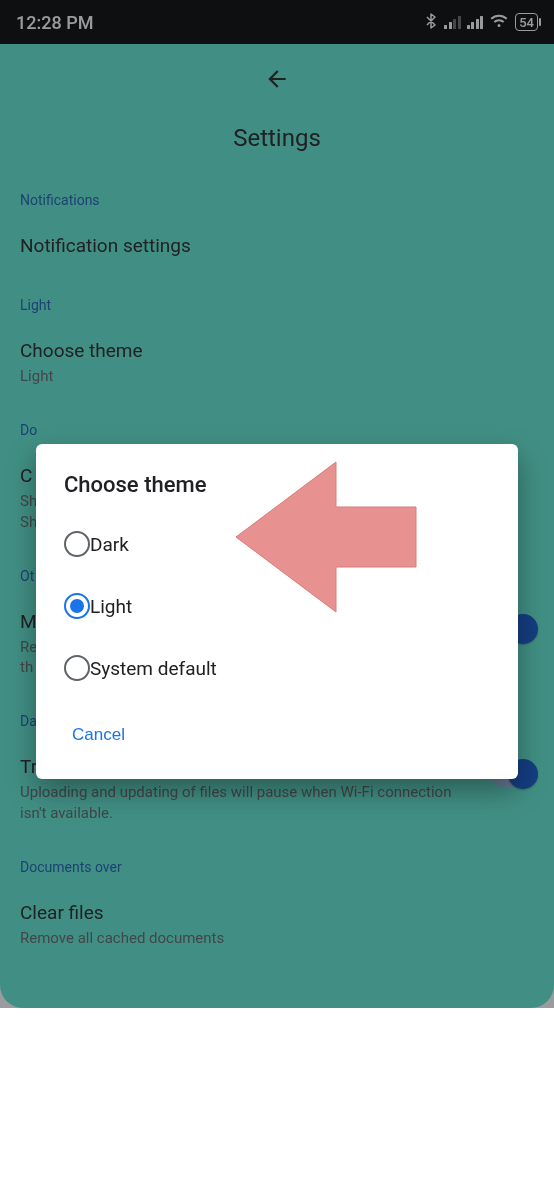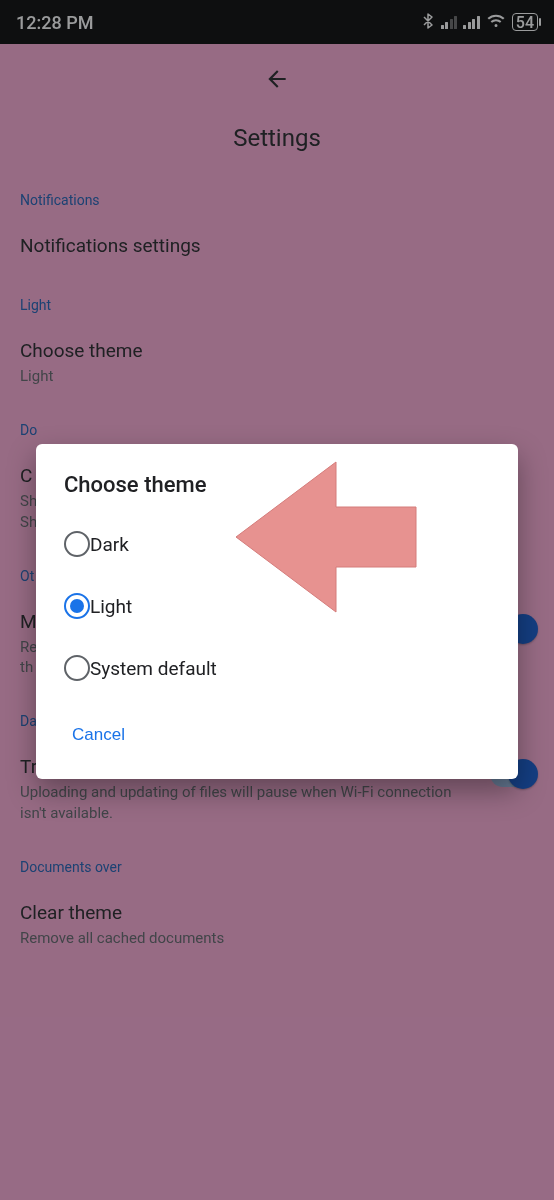--- a/index.html
+++ b/index.html
@@ -1,21 +1,21 @@
 <!DOCTYPE html>
 <html><head>
 <meta charset="utf-8">
 <style>
   * { box-sizing: border-box; margin: 0; padding: 0; }
   html, body { width: 554px; height: 1200px; overflow: hidden; font-family: Roboto, -apple-system, Arial, sans-serif; background: #fff; }
-  .screen { position: relative; width: 554px; height: 1200px; background: #f9a8d4; color: #202124; }
+  .screen { position: relative; width: 554px; height: 1008px; background: #5eead4; color: #202124; border-radius: 23px; }
   
   .status-bar { height: 44px; display: flex; align-items: center; justify-content: space-between; padding: 0 16px; font-size: 18px; font-weight: 500; color: #fff; background: #000; }
   .status-right { display: flex; align-items: center; gap: 6px; }
-  .battery-box { border: 1.5px solid #fff; border-radius: 4px; padding: 0 3px; font-size: 16px; display: flex; align-items: center; height: 18px; position: relative; }
+  .battery-box { border: 1.5px solid #fff; border-radius: 4px; padding: 0 3px; font-size: 13px; display: flex; align-items: center; height: 18px; position: relative; }
   .battery-box::after { content:""; position:absolute; right:-4px; top:50%; transform:translateY(-50%); width:2px; height:8px; background:#fff; border-radius:1px; }
   
   .app-header { display: flex; align-items: center; gap: 28px; padding: 22px 16px; flex-direction: column; }
   .app-header .title { font-size: 24px; color: #202124; }
   
   .section-label { color: #1a5db4; font-size: 14px; font-weight: 400; padding: 18px 20px 8px; }
   .row { padding: 18px 20px; }
   .row-title { font-size: 19px; color: #202124; margin-bottom: 4px; }
   .row-sub { font-size: 15px; color: #5f6368; line-height: 1.35; }
   .row-with-toggle { display: flex; align-items: flex-start; gap: 16px; }
@@ -81,21 +81,21 @@
     <span>
       <svg width="26" height="26" viewBox="0 0 24 24" fill="#202124">
           <path d="M20 11H7.8l5.6-5.6L12 4l-8 8 8 8 1.4-1.4L7.8 13H20z"></path>
         </svg>
     </span>
     <span class="title">Settings</span>
   </div>
 
   <div class="section-label">Notifications</div>
   <div class="row">
-    <div class="row-title">Notifications settings</div>
+    <div class="row-title">Notification settings</div>
   </div>
 
   <div class="section-label">Light</div>
   <div class="row">
     <div class="row-title">Choose theme</div>
     <div class="row-sub">Light</div>
   </div>
 
   <div class="section-label">Do</div>
   <div class="row">
@@ -122,21 +122,21 @@
       <div class="row-title">Transfer files only over Wi-Fi</div>
       <div class="row-sub">Uploading and updating of files will pause when Wi-Fi connection isn't available.</div>
     </div>
     <div class="toggle">
         <div class="knob"></div>
       </div>
   </div>
 
   <div class="section-label">Documents over</div>
   <div class="row">
-    <div class="row-title">Clear theme</div>
+    <div class="row-title">Clear files</div>
     <div class="row-sub">Remove all cached documents</div>
   </div>
 
   <div class="scrim"></div>
   <div class="dialog">
     <div class="dialog-title">Choose theme</div>
 
     <div class="option">
       <span class="radio"></span>
       <span class="option-label">Dark</span>

